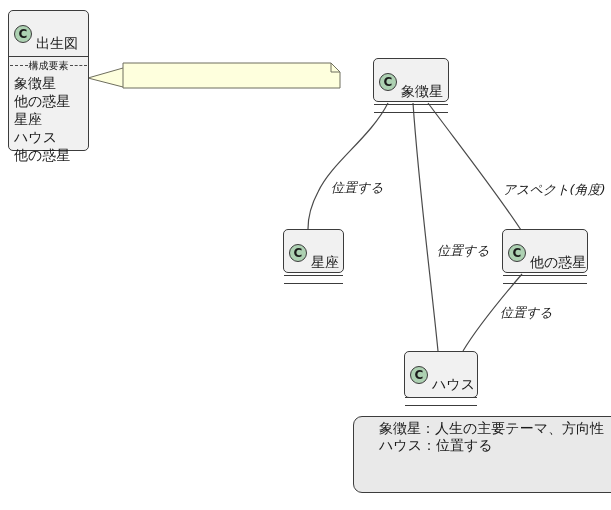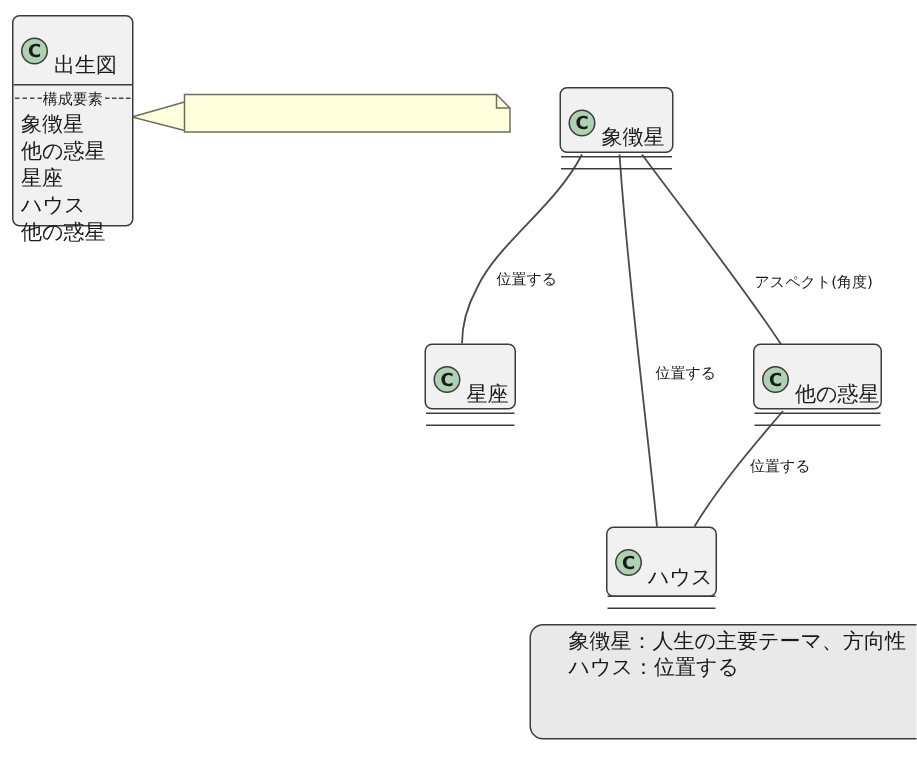--- a/index.html
+++ b/index.html
@@ -42,21 +42,21 @@
     display:flex; align-items:center; height:17px; font-size:10px;
     padding:0 0; white-space:nowrap;
   }
   .section::before,.section::after{content:""; flex:1 1 4px; border-top:1px dashed #4a4a4a; margin:0 1px;}
   .attr{height:18px; line-height:18px; font-size:14px; padding:0 5px; white-space:nowrap;}
 
   .note-text{
     position:absolute; left:126px; top:66px; width:211px;
     font-size:13px; white-space:nowrap; text-align:center;
   }
-  .edge-label{position:absolute; font-size:10px; white-space:nowrap;}
+  .edge-label{position:absolute; font-size:13px; white-space:nowrap;font-style:italic;}
 
   .legend{
     position:absolute; left:353px; top:416px; width:281px; height:77px;
     box-sizing:border-box; background:var(--legend-fill);
     border:1.5px solid var(--border); border-radius:9px;
     padding:3px 25px;
   }
   .legend-line{font-size:14px; line-height:17px; white-space:nowrap;}
 </style>
 </head>

